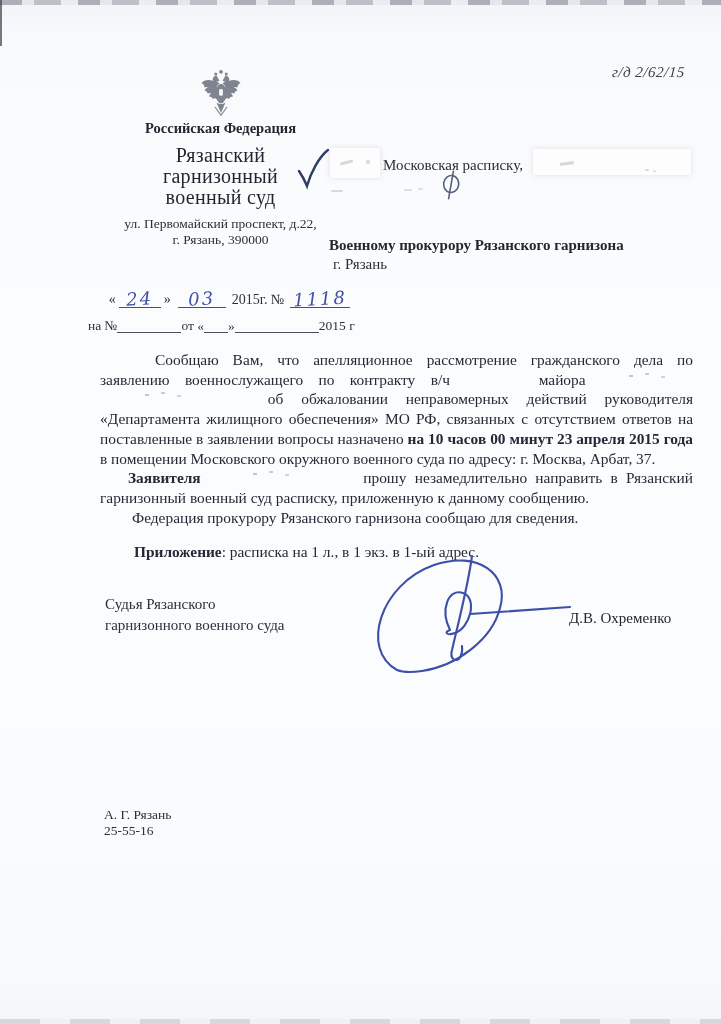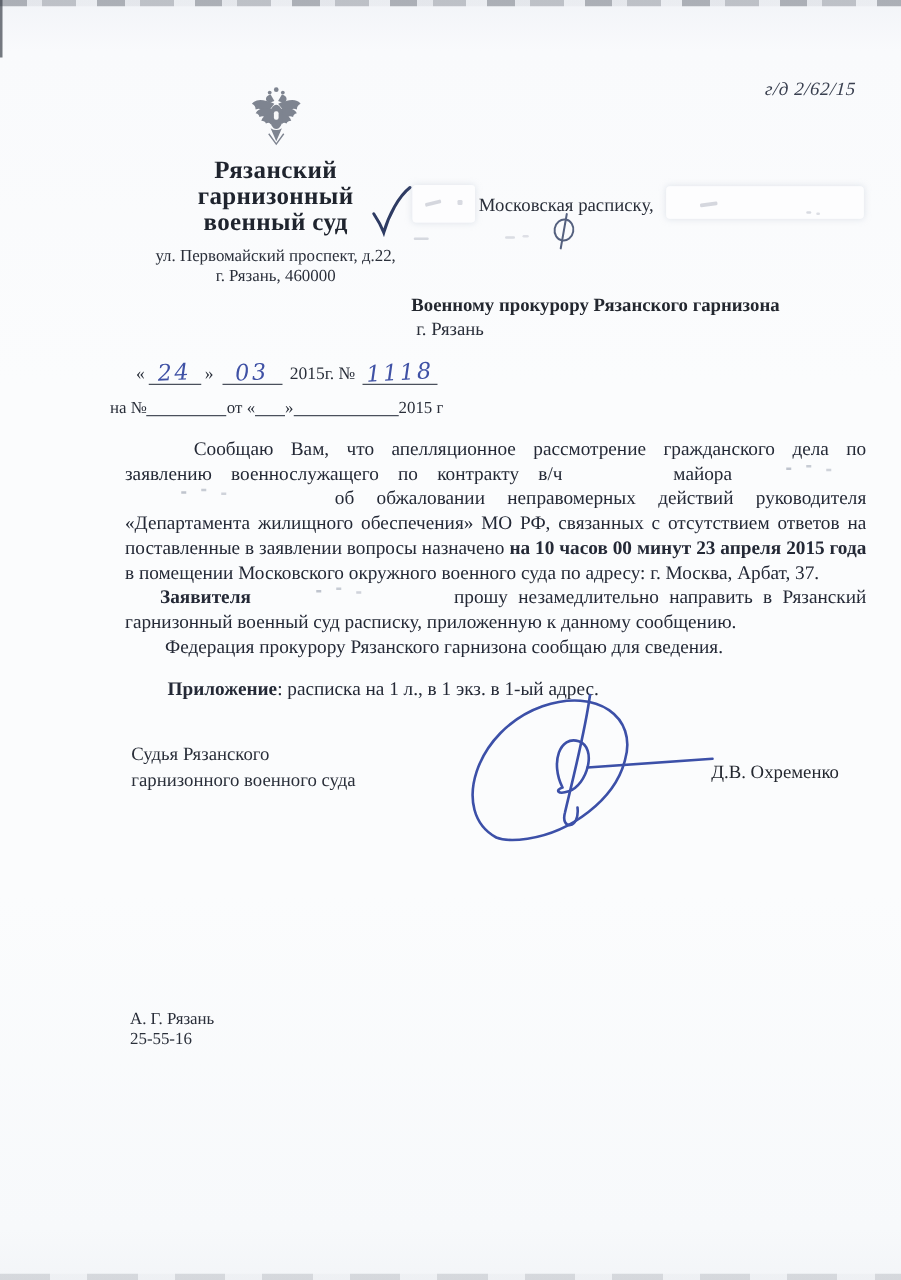--- a/index.html
+++ b/index.html
@@ -26,21 +26,21 @@
 
   
   .case-ref{position:absolute;left:612px;top:64px;width:100px;
     font-style:italic;font-size:15px;color:#3a4050;letter-spacing:.5px;
     transform:skewX(-4deg);}
 
   
   .lh{position:absolute;left:78px;top:66px;width:285px;text-align:center;}
   .emblem{width:48px;height:52px;margin:0 auto;}
   .country{font-weight:bold;font-size:14.5px;margin-top:2px;color:#23272f;}
-  .court-name{font-weight:bold;font-size:20px;line-height:21px;margin-top:8px;
+  .court-name{font-weight:normal;font-size:20px;line-height:21px;margin-top:8px;
     white-space:pre-line;color:#1f242e;letter-spacing:.3px;}
   .lh-address{font-size:13.5px;line-height:15.5px;margin-top:8px;white-space:pre-line;color:#2a2f3a;}
   .lh-contacts{font-size:13.5px;line-height:16px;margin-top:10px;color:#2a2f3a;}
   .lh-contacts .email{text-decoration:underline;}
 
   
   .date-line{position:absolute;left:88px;top:286px;width:280px;
     display:flex;align-items:flex-end;justify-content:center;
     font-size:14px;color:#2a2f3a;}
   .slot{display:inline-block;border-bottom:1px solid #4a505c;text-align:center;position:relative;}
@@ -129,25 +129,26 @@
           <path d="M34 26 Q50 22 54 30 Q50 31 50 34 Q44 32 44 36 Q40 34 39 37 Z"></path>
           <path d="M30 32 Q18 30 16 38 Q20 38 21 41 Q25 39 26 42 Z"></path>
           <path d="M34 32 Q46 30 48 38 Q44 38 43 41 Q39 39 38 42 Z"></path>
           <ellipse cx="32" cy="34" rx="7" ry="13"></ellipse>
           <path d="M26 46 L32 60 L38 46 Q32 50 26 46 Z"></path>
           <path d="M24 52 L32 63 L40 52" fill="none" stroke="#7e8490" stroke-width="1.5"></path>
           <rect x="29.5" y="28" width="5" height="9" rx="2" fill="#f6f7f9"></rect>
         </g>
       </svg>
     </div>
+    <div class="country">Российская Федерация</div>
     <div class="court-name">Рязанский
 гарнизонный
 военный суд</div>
     <div class="lh-address">ул. Первомайский проспект, д.22,
-г. Рязань, 460000</div>
+г. Рязань, 390000</div>
   </div>
 
   <div class="date-line">
     <span class="q">«</span>
       <span class="slot day"><span class="hand">24</span></span>
       <span class="q">»</span>
       <span class="slot month"><span class="hand">03</span></span>
       <span class="ylabel">2015г. №</span>
       <span class="slot num"><span class="hand">1118</span></span>
   </div>

